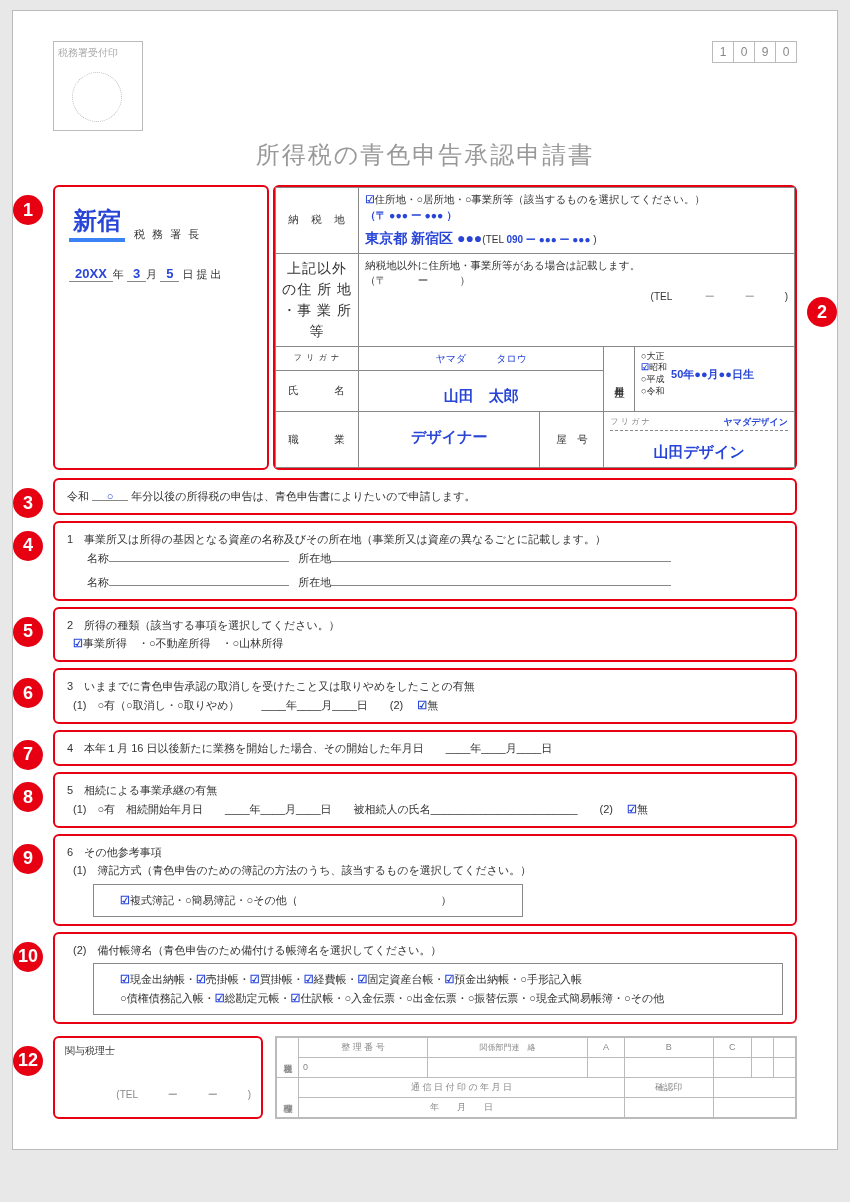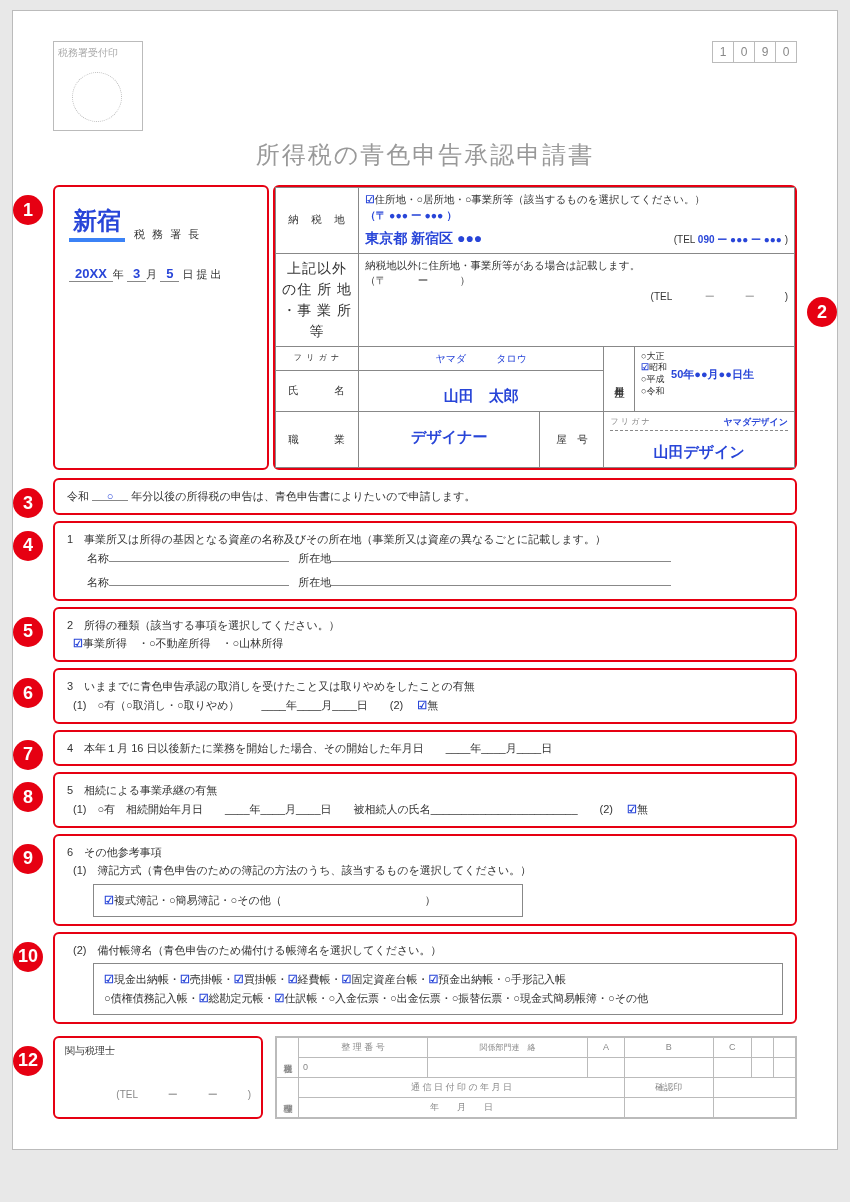--- a/index.html
+++ b/index.html
@@ -66,21 +66,21 @@
 .check { color: #2845d8; font-weight: bold; }
 .addr-big { font-size: 14px; color: #2845d8; font-weight: bold; margin-top: 4px; }
 .furigana { color: #2845d8; font-size: 10px; text-align: center; }
 .name-big { font-size: 15px; color: #2845d8; font-weight: bold; text-align: center; margin-top: 10px; }
 
 .section { margin-top: 6px; padding: 7px 12px; font-size: 11px; line-height: 1.7; }
 .section .number-badge { top: 8px; }
 .thin-line { border-bottom: 1px solid #888; display: inline-block; min-width: 180px; height: 14px; }
 .short-line { border-bottom: 1px solid #888; display: inline-block; min-width: 36px; height: 14px; text-align: center; }
 
-.sub-box { border: 1px solid #888; padding: 6px 10px; margin-top: 4px; }
+.sub-box { border: 1px solid #888; padding: 6px 26px; margin-top: 4px; }
 
 .footer { display: flex; gap: 12px; margin-top: 12px; }
 .accountant-box { width: 210px; }
 .office-use { flex: 1; border: 1px solid #bbb; }
 .office-use table { width: 100%; border-collapse: collapse; }
 .office-use td { border: 1px solid #bbb; font-size: 9px; padding: 2px 4px; height: 20px; text-align: center; color: #888; }
 .vlabel { writing-mode: vertical-rl; width: 18px; color: #888; font-size: 10px; }
 
 .era-choices { font-size: 9px; line-height: 1.3; }
 .era-choices div { white-space: nowrap; }
@@ -124,21 +124,21 @@
 
     <div class="red-box upper-right" style="position:relative">
       <div class="number-badge" style="right:-42px; left:auto; top:110px">2</div>
       <table class="grid-table">
         <tbody>
             <tr>
           <td class="label-cell">納　税　地</td>
           <td colspan="4">
             <span class="check">☑</span><span>住所地・○居所地・○事業所等（該当するものを選択してください。）</span><br>
             <span class="blue-input">（〒 ●●● ー ●●● ）</span><br>
-            <div style="display:flex; align-items:baseline; justify-content:space-between">
+            <div style="display:flex; align-items:baseline; ">
               <span class="addr-big">東京都 新宿区 ●●●</span>
               <span style="font-size:10px"><span>(TEL</span> <span class="blue-input">090 ー ●●● ー ●●●</span> )</span>
             </div>
           </td>
         </tr>
         <tr>
           <td class="label-cell" style="font-size:14px">上記以外の住 所 地 ・事 業 所 等</td>
           <td colspan="4">
             <span>納税地以外に住所地・事業所等がある場合は記載します。</span><br>
             <span>（〒　　　ー　　　）</span>

